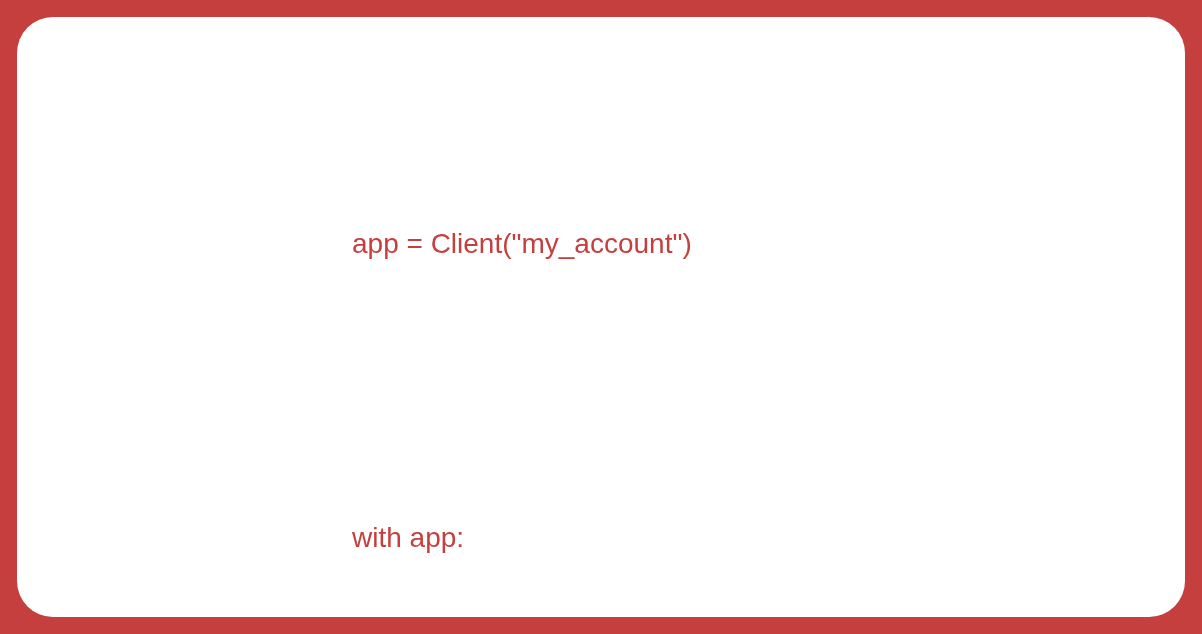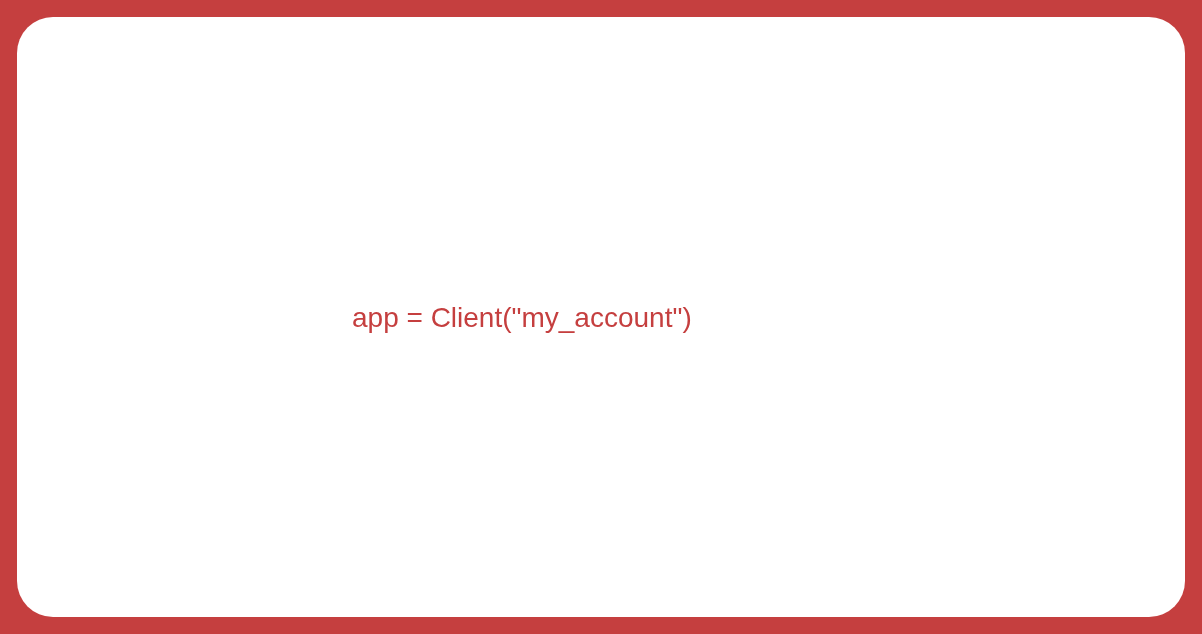--- a/index.html
+++ b/index.html
@@ -35,15 +35,16 @@
   </style>
 </head>
 <body>
 
 <div class="card">
   <div class="code-block">
     
     <div>&nbsp;</div>
     <div>app = Client("my_account")</div>
     <div>&nbsp;</div>
+    <div>with app:</div>
     
   </div>
 </div>
 
 </body></html>

